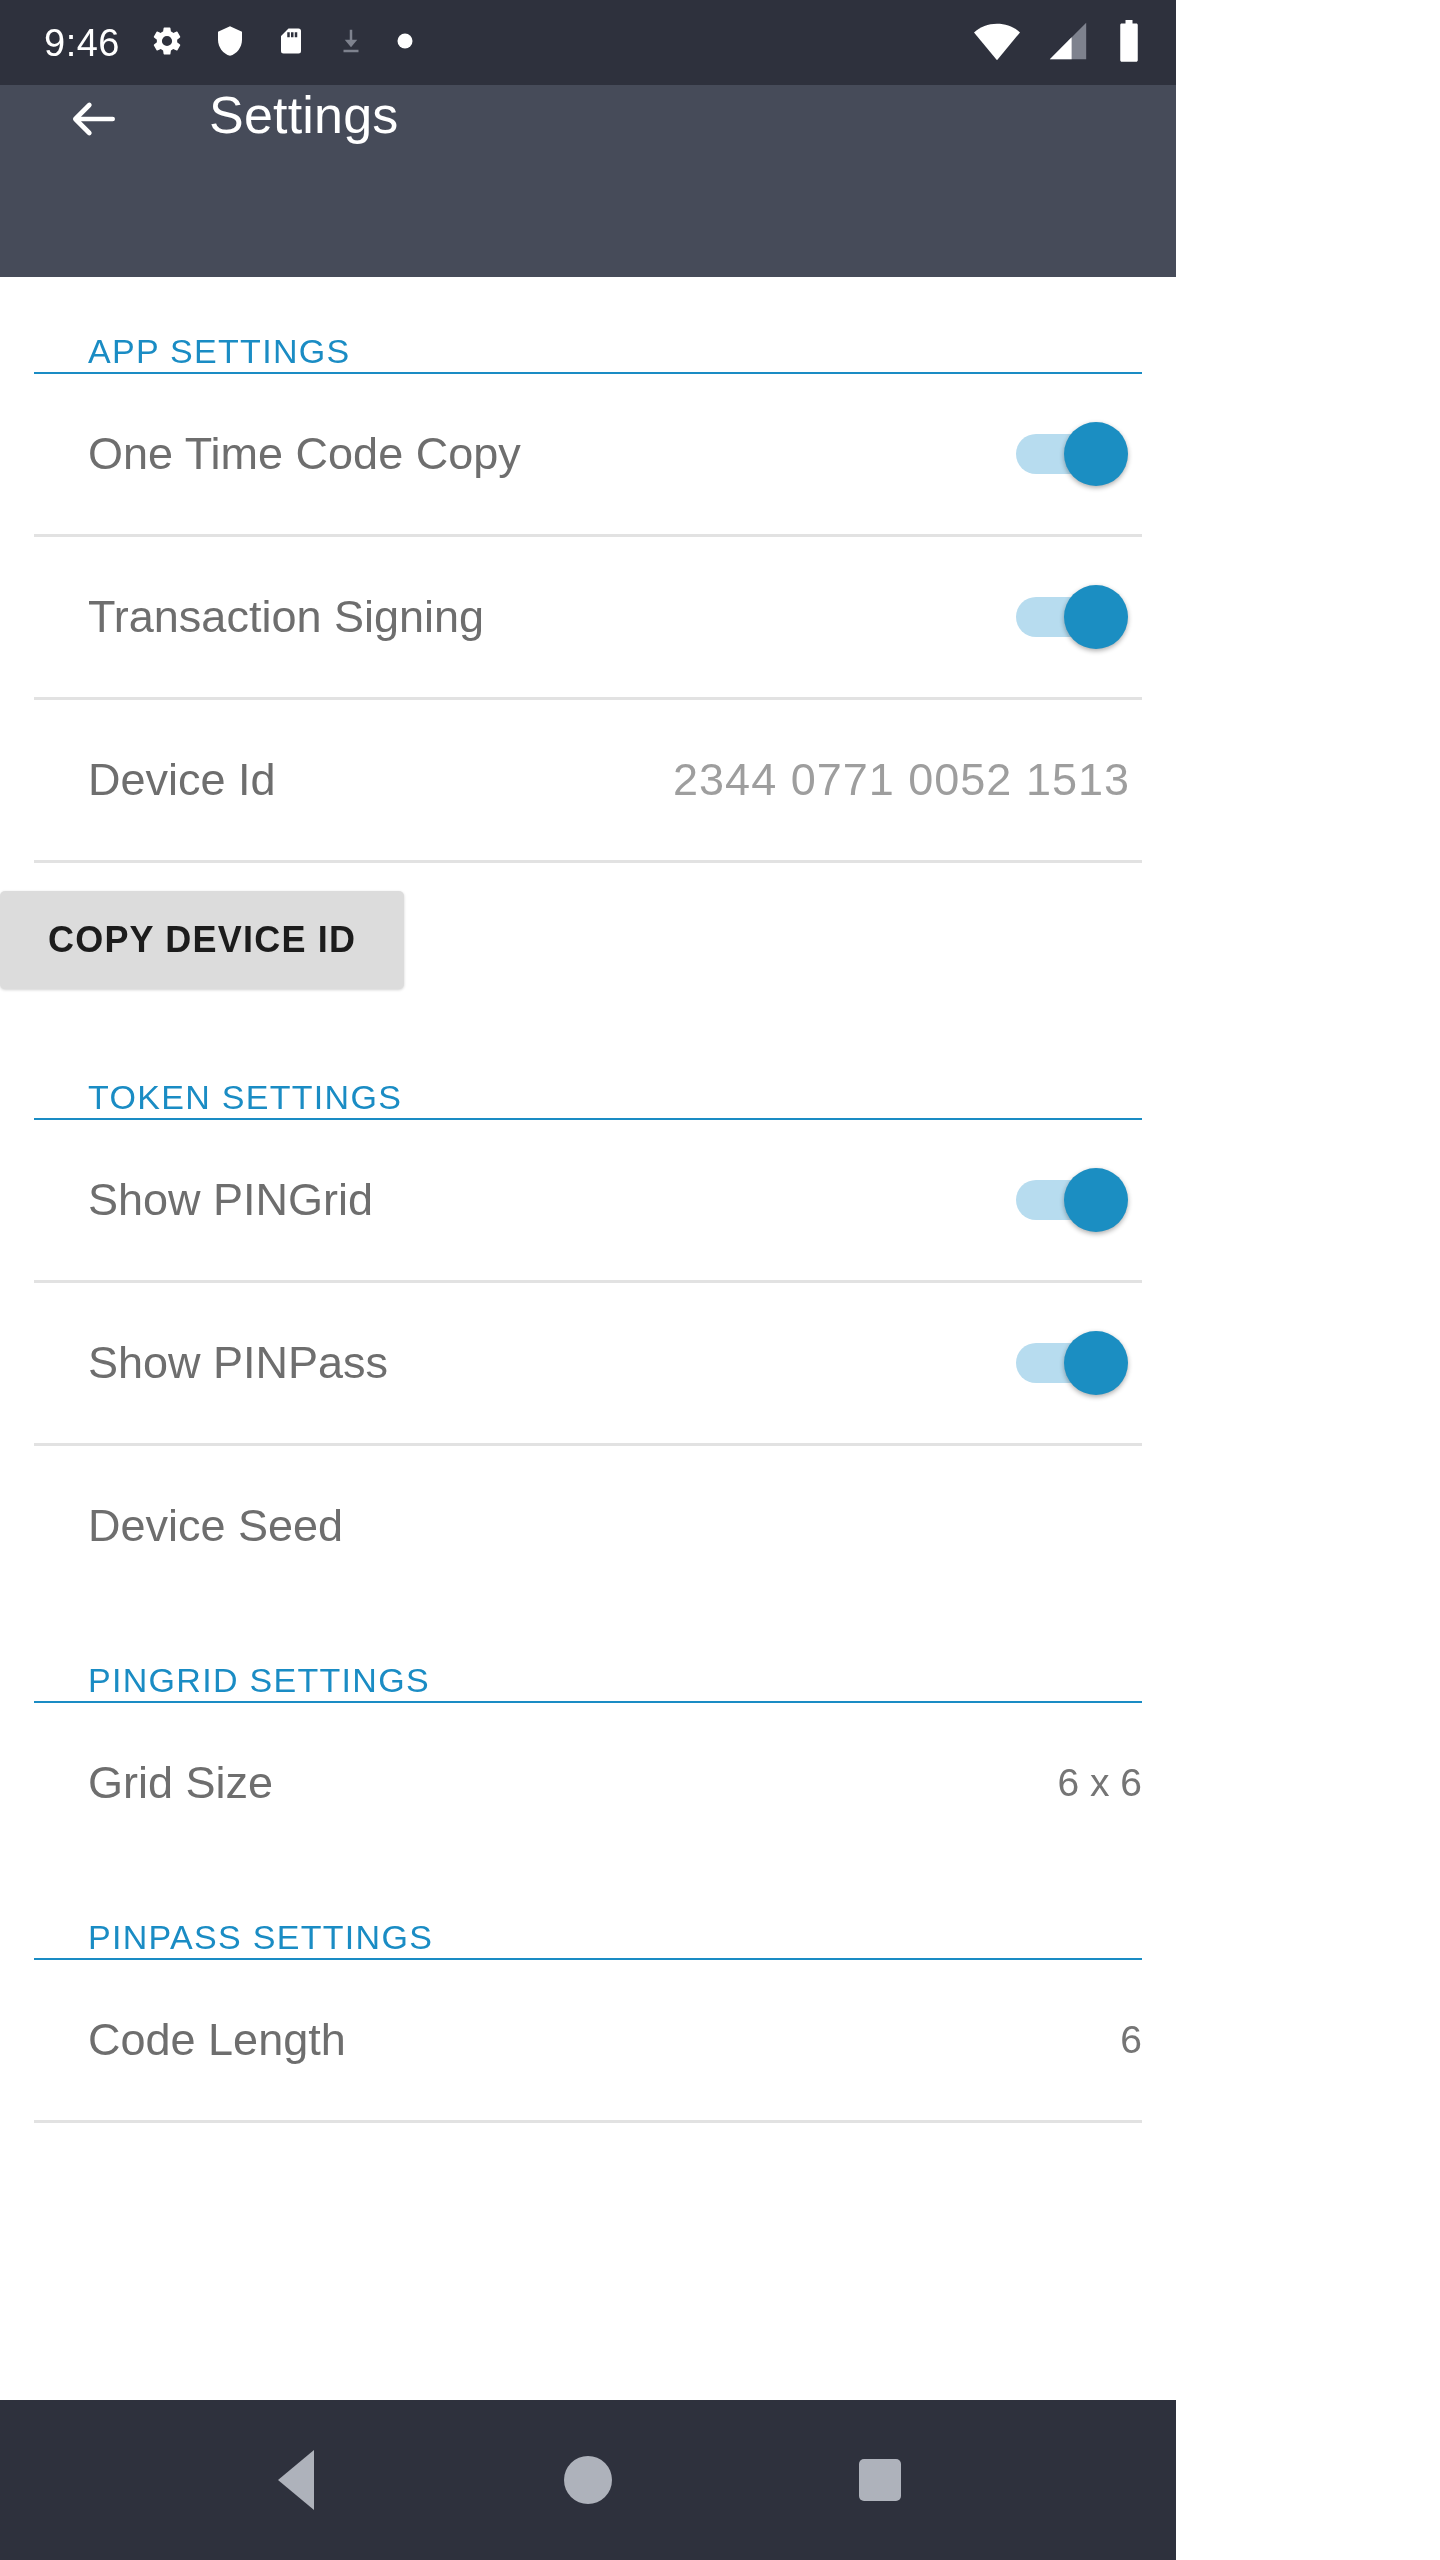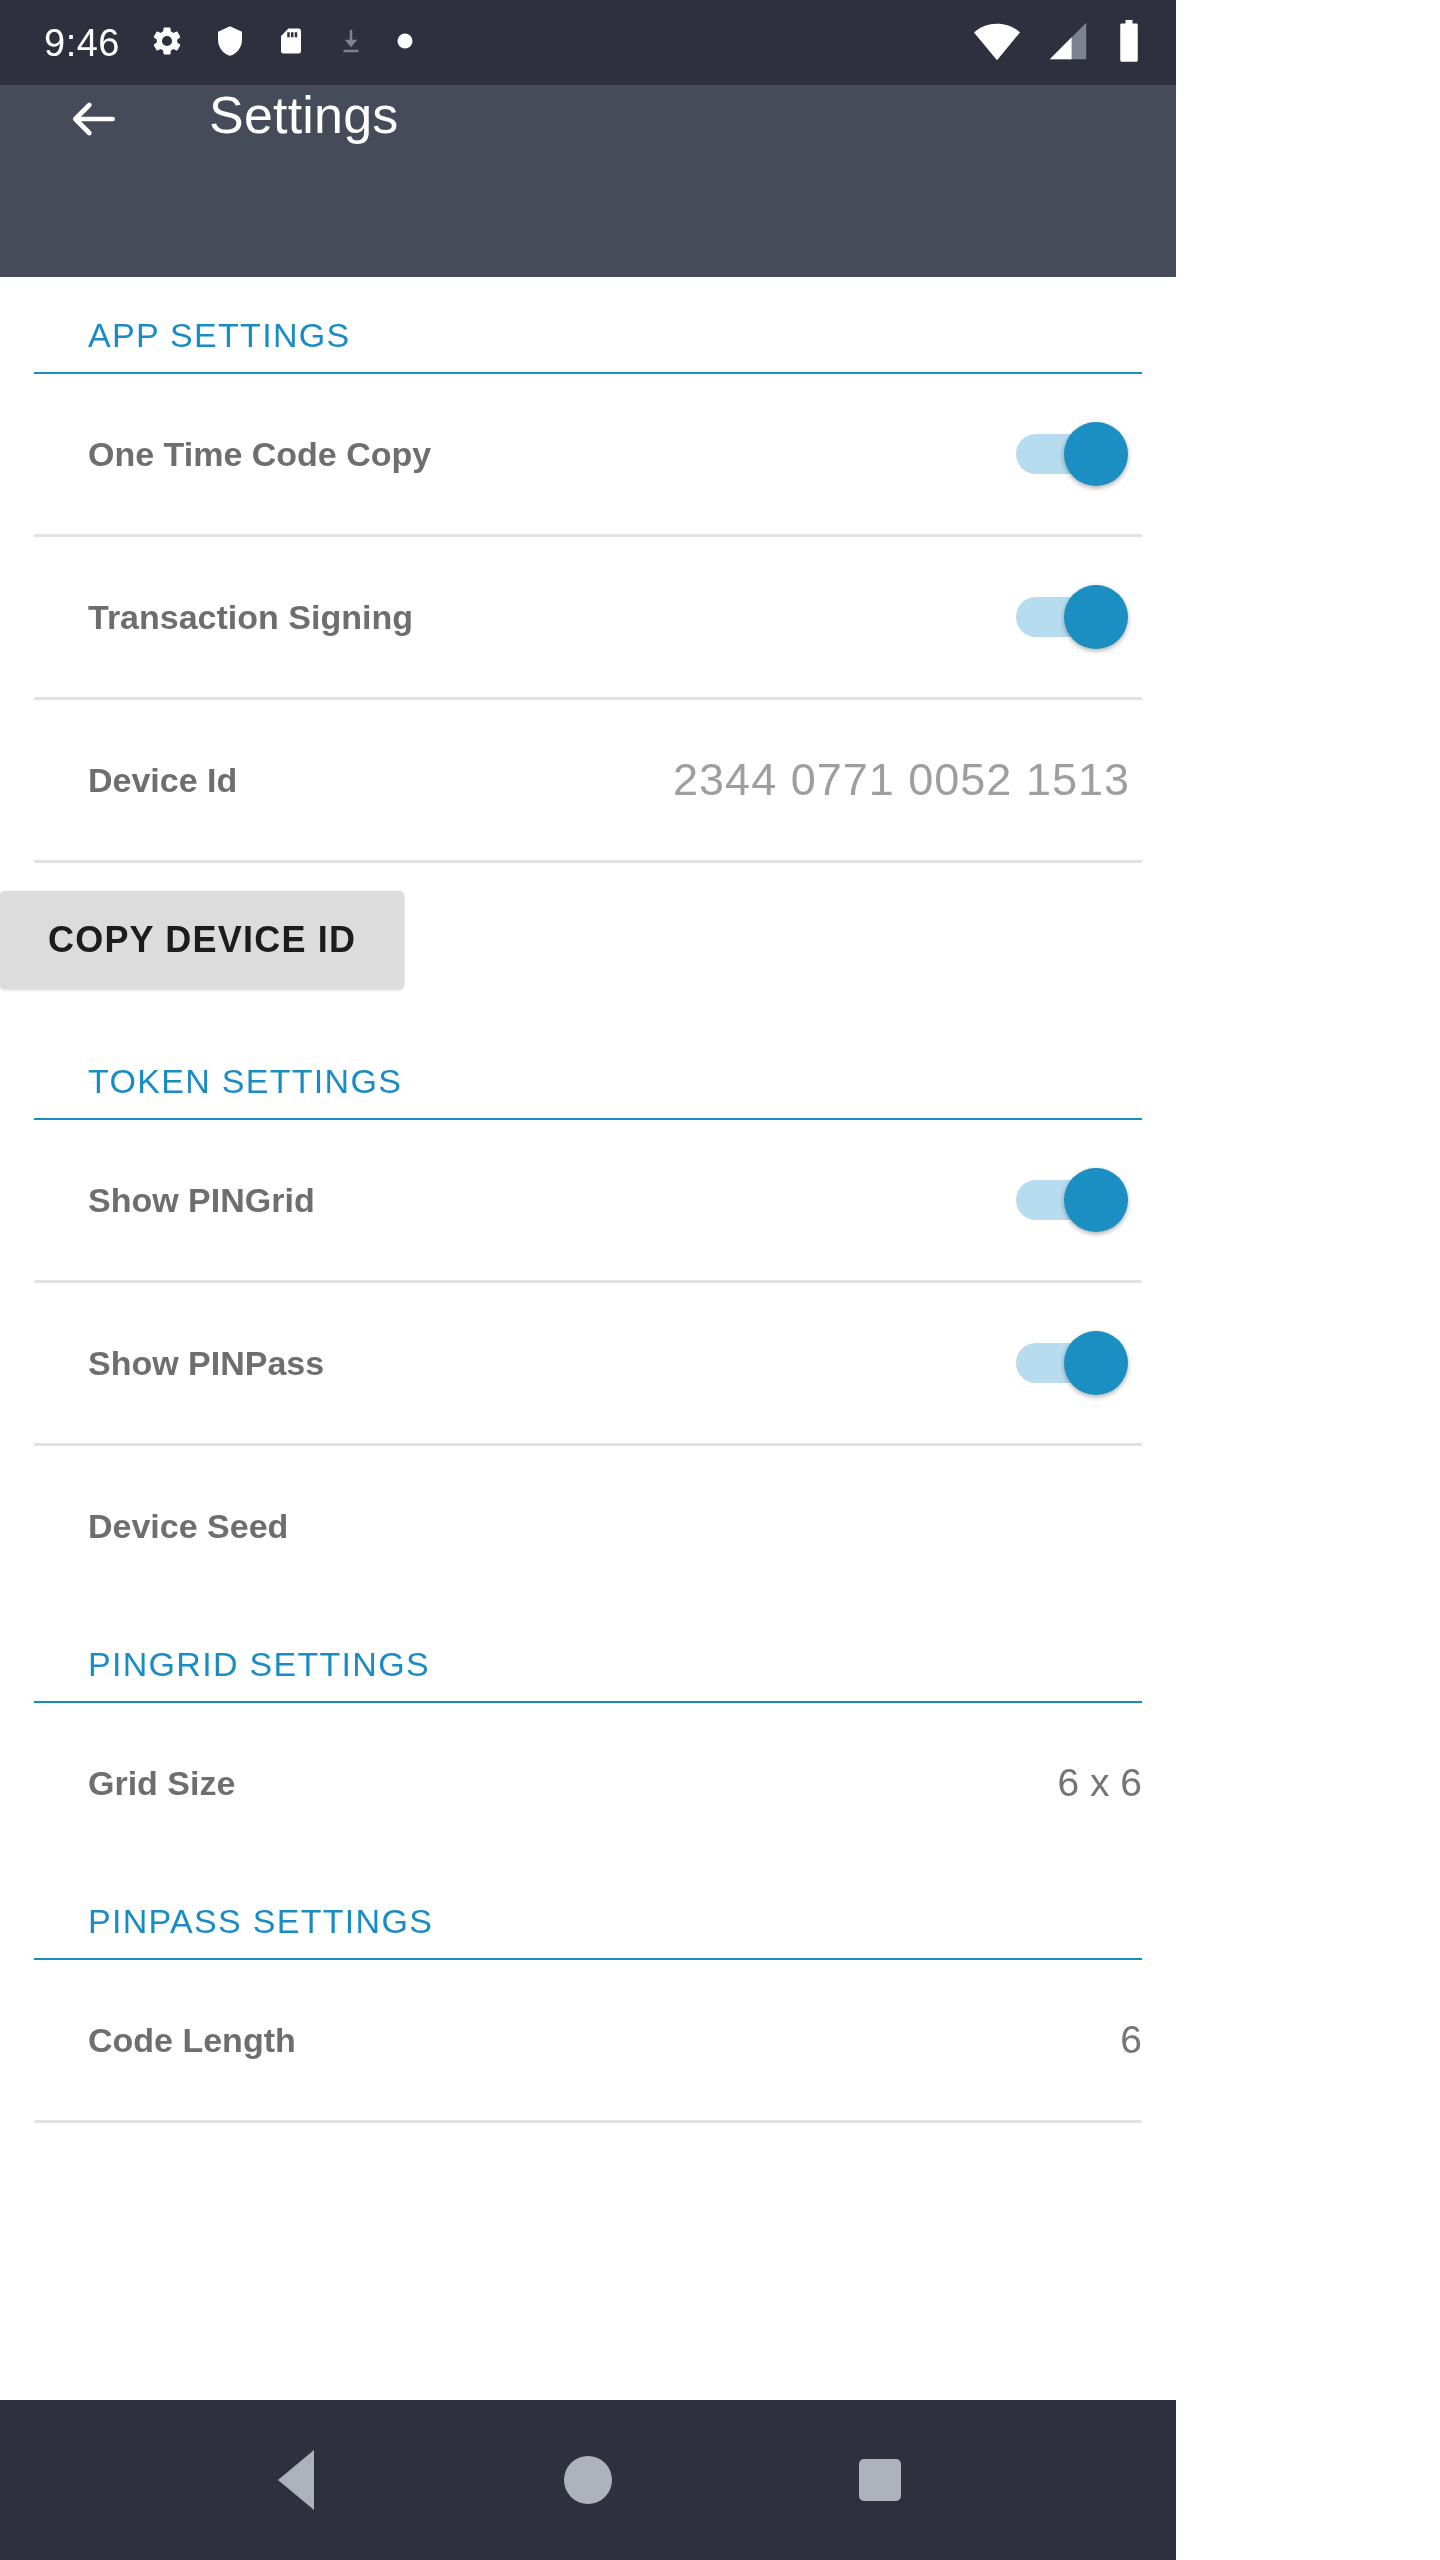--- a/index.html
+++ b/index.html
@@ -28,30 +28,30 @@
     display:flex; align-items:flex-start; padding-left:58px;
   }
   .back-btn { width:72px; height:72px; display:flex; align-items:center; justify-content:center; cursor:pointer; }
   .app-title { color:#ffffff; font-size:52px; font-weight:400; margin-left:79px; letter-spacing:0.2px; }
 
   
   .content { flex:1 1 auto; background:#ffffff; overflow:hidden; position:relative; }
 
   .section-header {
     color:#1a8cc4; font-size:34px; letter-spacing:1.3px;
-    padding:39px 0 0 88px; height:95px;
+    padding:55px 0 0 88px; height:95px;
   }
   .divider-blue { height:2px; background:#1a8cc4; margin:0 34px; }
   .divider-gray { height:3px; background:#e2e2e2; margin:0 34px; }
 
   .row {
     height:160px; display:flex; align-items:center;
     padding:0 34px 0 88px; justify-content:space-between;
   }
-  .row-label { font-size:34px; color:#6e6e6e; font-weight:700; }
+  .row-label { font-size:45px; color:#6e6e6e; font-weight:400; }
   .row-value { font-size:39px; color:#757575; font-weight:400; }
   .row-value.device { font-size:45px; color:#9e9e9e; letter-spacing:1px; padding-right:12px; }
 
   
   .toggle { width:112px; height:64px; position:relative; cursor:pointer; margin-right:14px; }
   .toggle .track {
     position:absolute; left:0; top:12px; width:96px; height:40px;
     border-radius:20px; background:#b7dcef;
   }
   .toggle .thumb {

